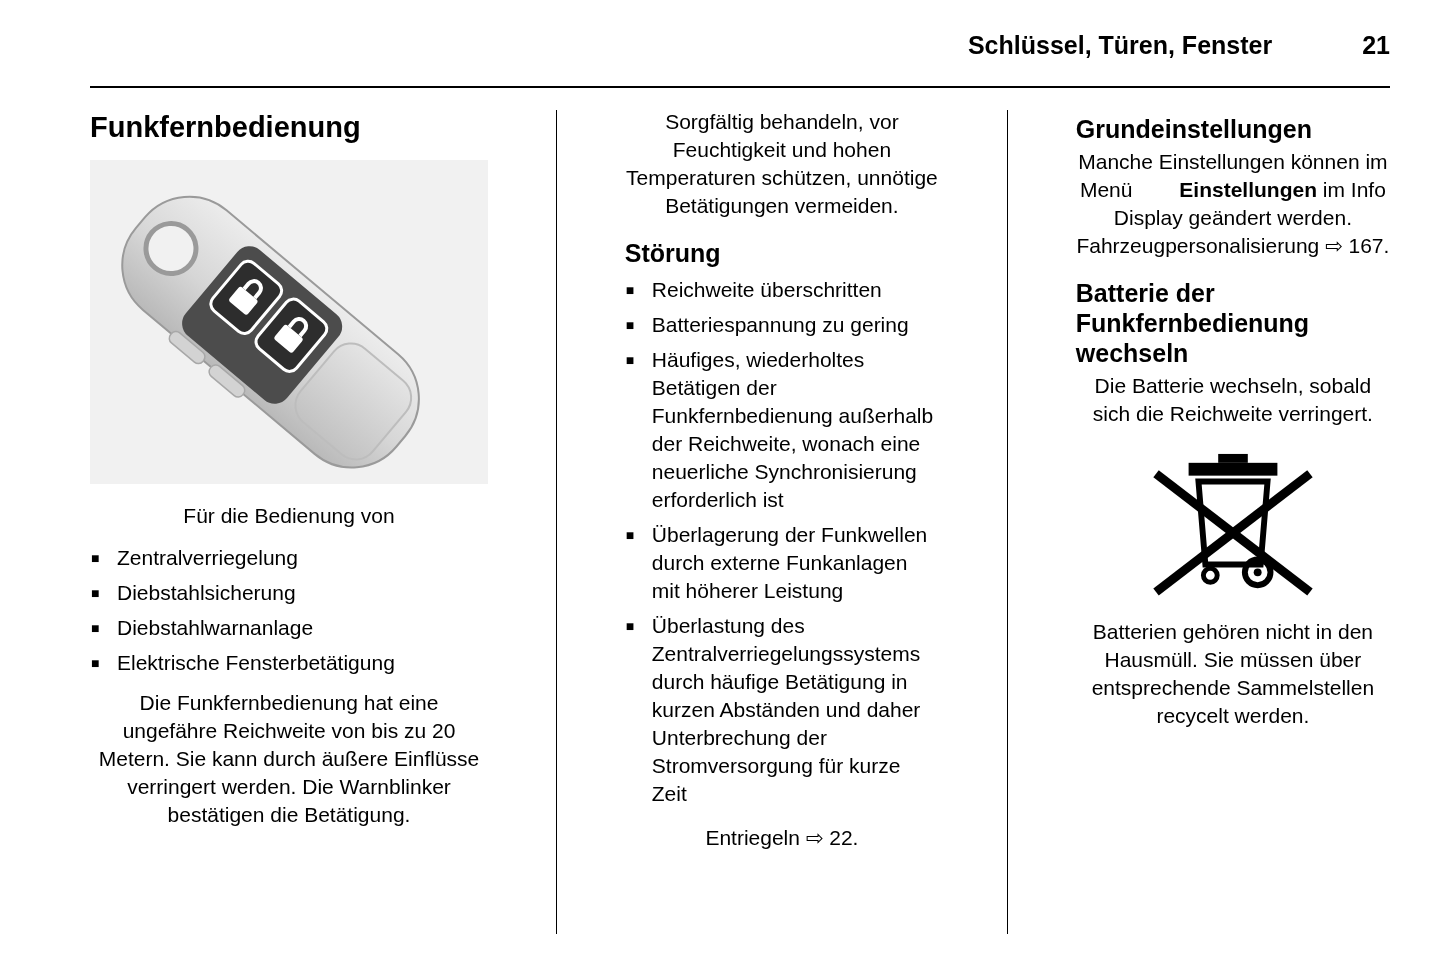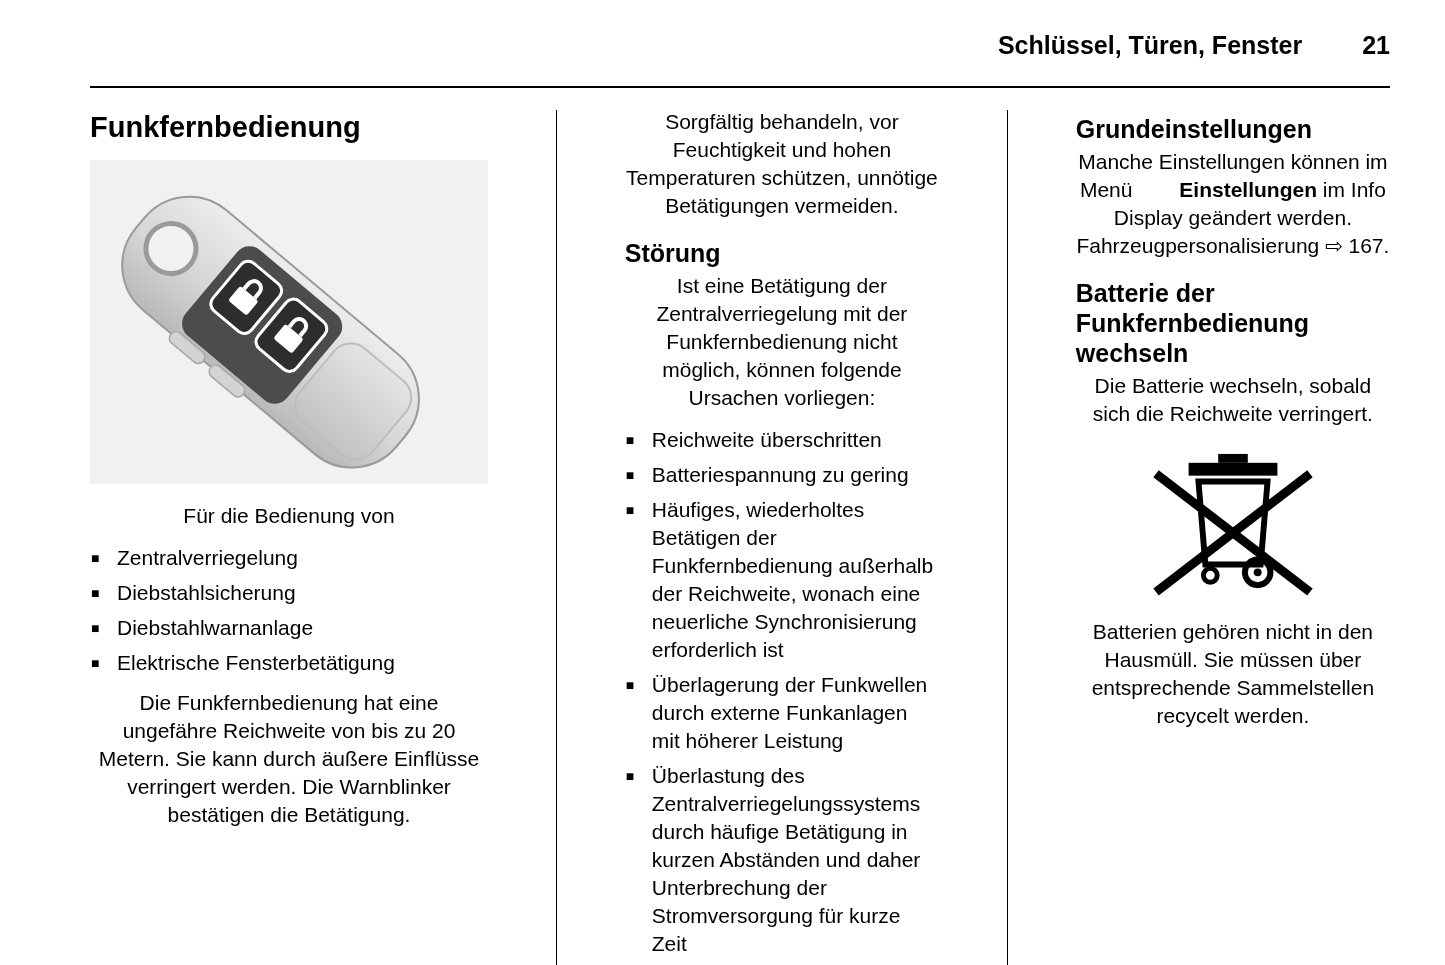--- a/index.html
+++ b/index.html
@@ -14,21 +14,21 @@
     line-height: 28px;
     overflow: hidden;
   }
   .page { padding: 0 55px 0 90px; }
 
   
   .header {
     display: flex;
     justify-content: flex-end;
     align-items: baseline;
-    gap: 60px;
+    gap: 90px;
     padding-top: 30px;
   }
   .header-title, .page-number {
     font-size: 25px;
     font-weight: bold;
     line-height: 30px;
   }
   .header-rule {
     height: 0;
     border-top: 2px solid #000;
@@ -160,21 +160,20 @@
       </ul>
       <p>Die Funkfernbedienung hat eine ungefähre Reichweite von bis zu 20 Metern. Sie kann durch äußere Einflüsse verringert werden. Die Warnblinker bestätigen die Betätigung.</p>
     </div>
 
     <div class="divider"></div>
 
     <div class="col">
       <p>Sorgfältig behandeln, vor Feuchtigkeit und hohen Temperaturen schützen, unnötige Betätigungen vermeiden.</p>
 
       <h2>Störung</h2>
-      <p>Ist eine Betätigung der Zentralverriegelung mit der Funkfernbedienung nicht möglich, können folgende Ursachen vorliegen:</p>
       <ul class="squares">
         <li>Reichweite überschritten</li>
         <li>Batteriespannung zu gering</li>
         <li>Häufiges, wiederholtes Betätigen der Funkfernbedienung außerhalb der Reichweite, wonach eine neuerliche Synchronisierung erforderlich ist</li>
         <li>Überlagerung der Funkwellen durch externe Funkanlagen mit höherer Leistung</li>
         <li>Überlastung des Zentralverriegelungssystems durch häufige Betätigung in kurzen Abständen und daher Unterbrechung der Stromversorgung für kurze Zeit</li>
       </ul>
       <p class="ref">Entriegeln ⇨ 22.</p>
     </div>
 

